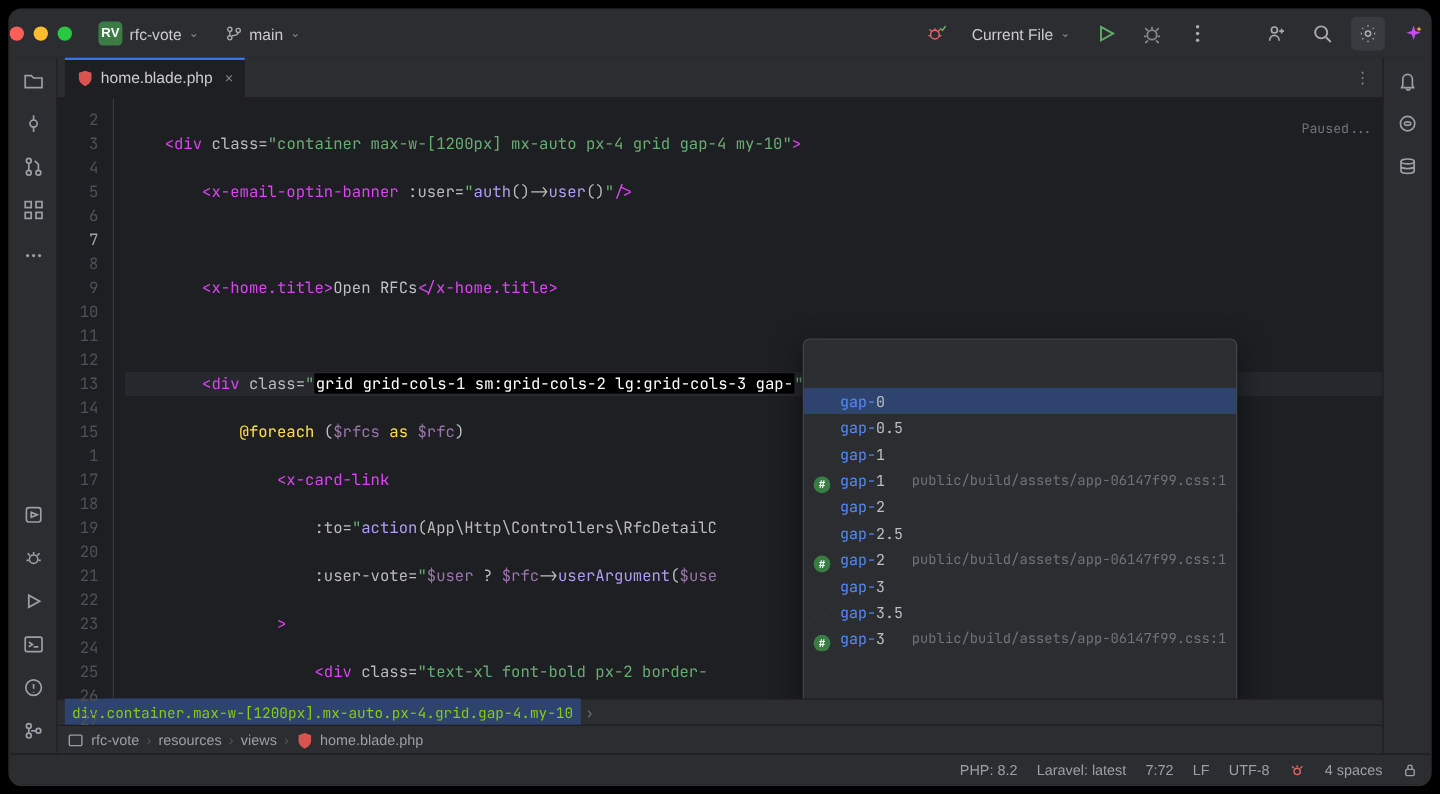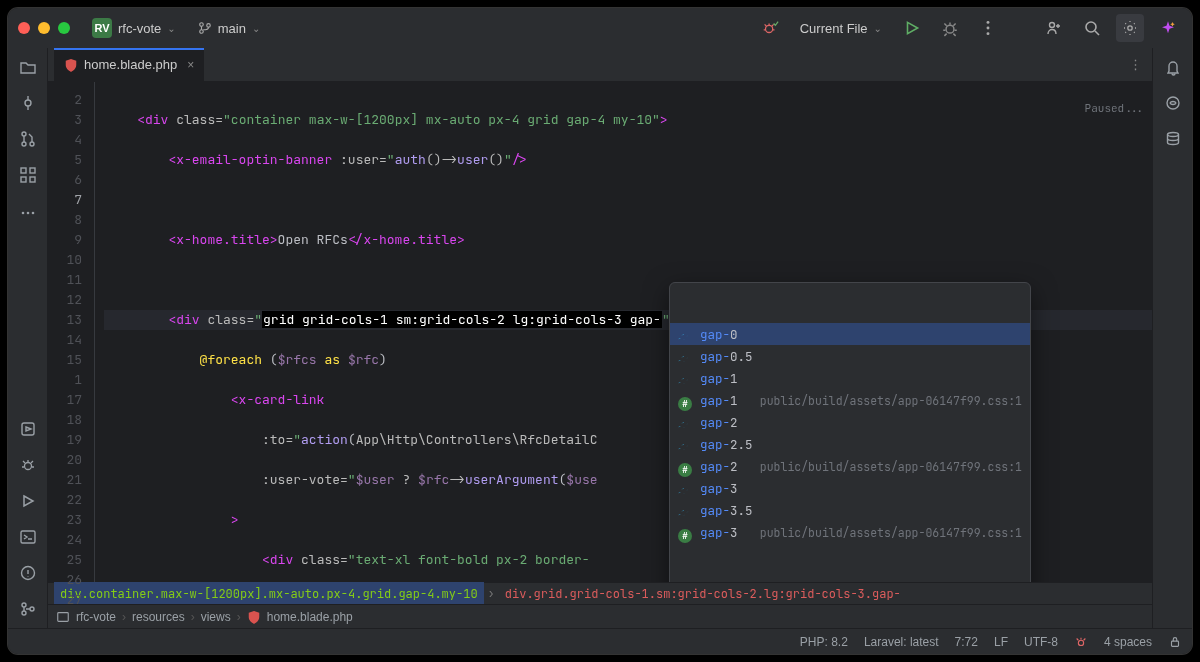--- a/index.html
+++ b/index.html
@@ -1,20 +1,20 @@
 <!DOCTYPE html>
 <html><head>
 <meta charset="utf-8">
 <style>
   * { margin: 0; padding: 0; box-sizing: border-box; }
   html, body { width: 1200px; height: 662px; background: #000; font-family: -apple-system, "Segoe UI", sans-serif; overflow: hidden; font-size: 13px; color: #bbb; }
   .window { position: absolute; inset: 8px; background: #1e1f22; border-radius: 10px; overflow: hidden; display: flex; flex-direction: column; box-shadow: 0 0 0 1px #333; }
 
   
-  .titlebar { height: 40px; display: flex; align-items: center; padding: 0 10px; gap: 10px; background: #2b2d30; }
+  .titlebar { height: 40px; display: flex; align-items: center; padding: 0 0; gap: 10px; background: #2b2d30; }
   .traffic { display: flex; gap: 8px; margin-right: 6px; }
   .dot { width: 12px; height: 12px; border-radius: 50%; }
   .dot.r { background:#ff5f57;} .dot.y{background:#febc2e;} .dot.g{background:#28c840;}
   .proj-badge { width: 20px; height: 20px; border-radius:4px; background:#3c7a46; color:#fff; font-size:11px; font-weight:600; display:flex; align-items:center; justify-content:center; }
   .tb-item { display:flex; align-items:center; gap:6px; color:#ccc; padding:4px 6px; border-radius:4px; }
   .chev { font-size:10px; color:#888; }
   .tb-spacer { flex:1; }
   .tb-icon { width:28px; height:28px; display:flex; align-items:center; justify-content:center; color:#aaa; border-radius:4px; }
   .tb-icon svg { width:18px; height:18px; }
   .tb-icon.boxed { background:#393b40; }
@@ -341,21 +341,20 @@
                       <path d="M6 4c1.5-3 4-3 6-1 2 2 4 2 6-1-1.5 3-4 3-6 1-2-2-4-2-6 1zm-6 6c1.5-3 4-3 6-1 2 2 4 2 6-1-1.5 3-4 3-6 1-2-2-4-2-6 1z" fill="#38bdf8"></path>
                     </svg></span><span class="pl-main"><span class="m">gap-</span>3.5</span></div><div class="popup-row"><span class="pi css">#</span><span class="pl-main"><span class="m">gap-</span>3</span><span class="pl-path">public/build/assets/app-06147f99.css:1</span></div></div>
             
           </div>
         </div>
       </div>
 
       <div class="crumbs">
         <span class="crumb1">div.container.max-w-[1200px].mx-auto.px-4.grid.gap-4.my-10</span>
         <span class="crumbsep">›</span>
-        <span class="crumb2">div.grid.grid-cols-1.sm:grid-cols-2.lg:grid-cols-3.gap-</span>
       </div>
 
       <div class="navbar">
         <svg class="ficon" viewBox="0 0 16 16" fill="none" stroke="#9aa0a6" stroke-width="1.3">
             <rect x="2" y="3" width="12" height="10" rx="1"></rect>
           </svg>
         <span>rfc-vote</span>
           <span class="nav-sep">›</span>
         <span>resources</span>
           <span class="nav-sep">›</span>

